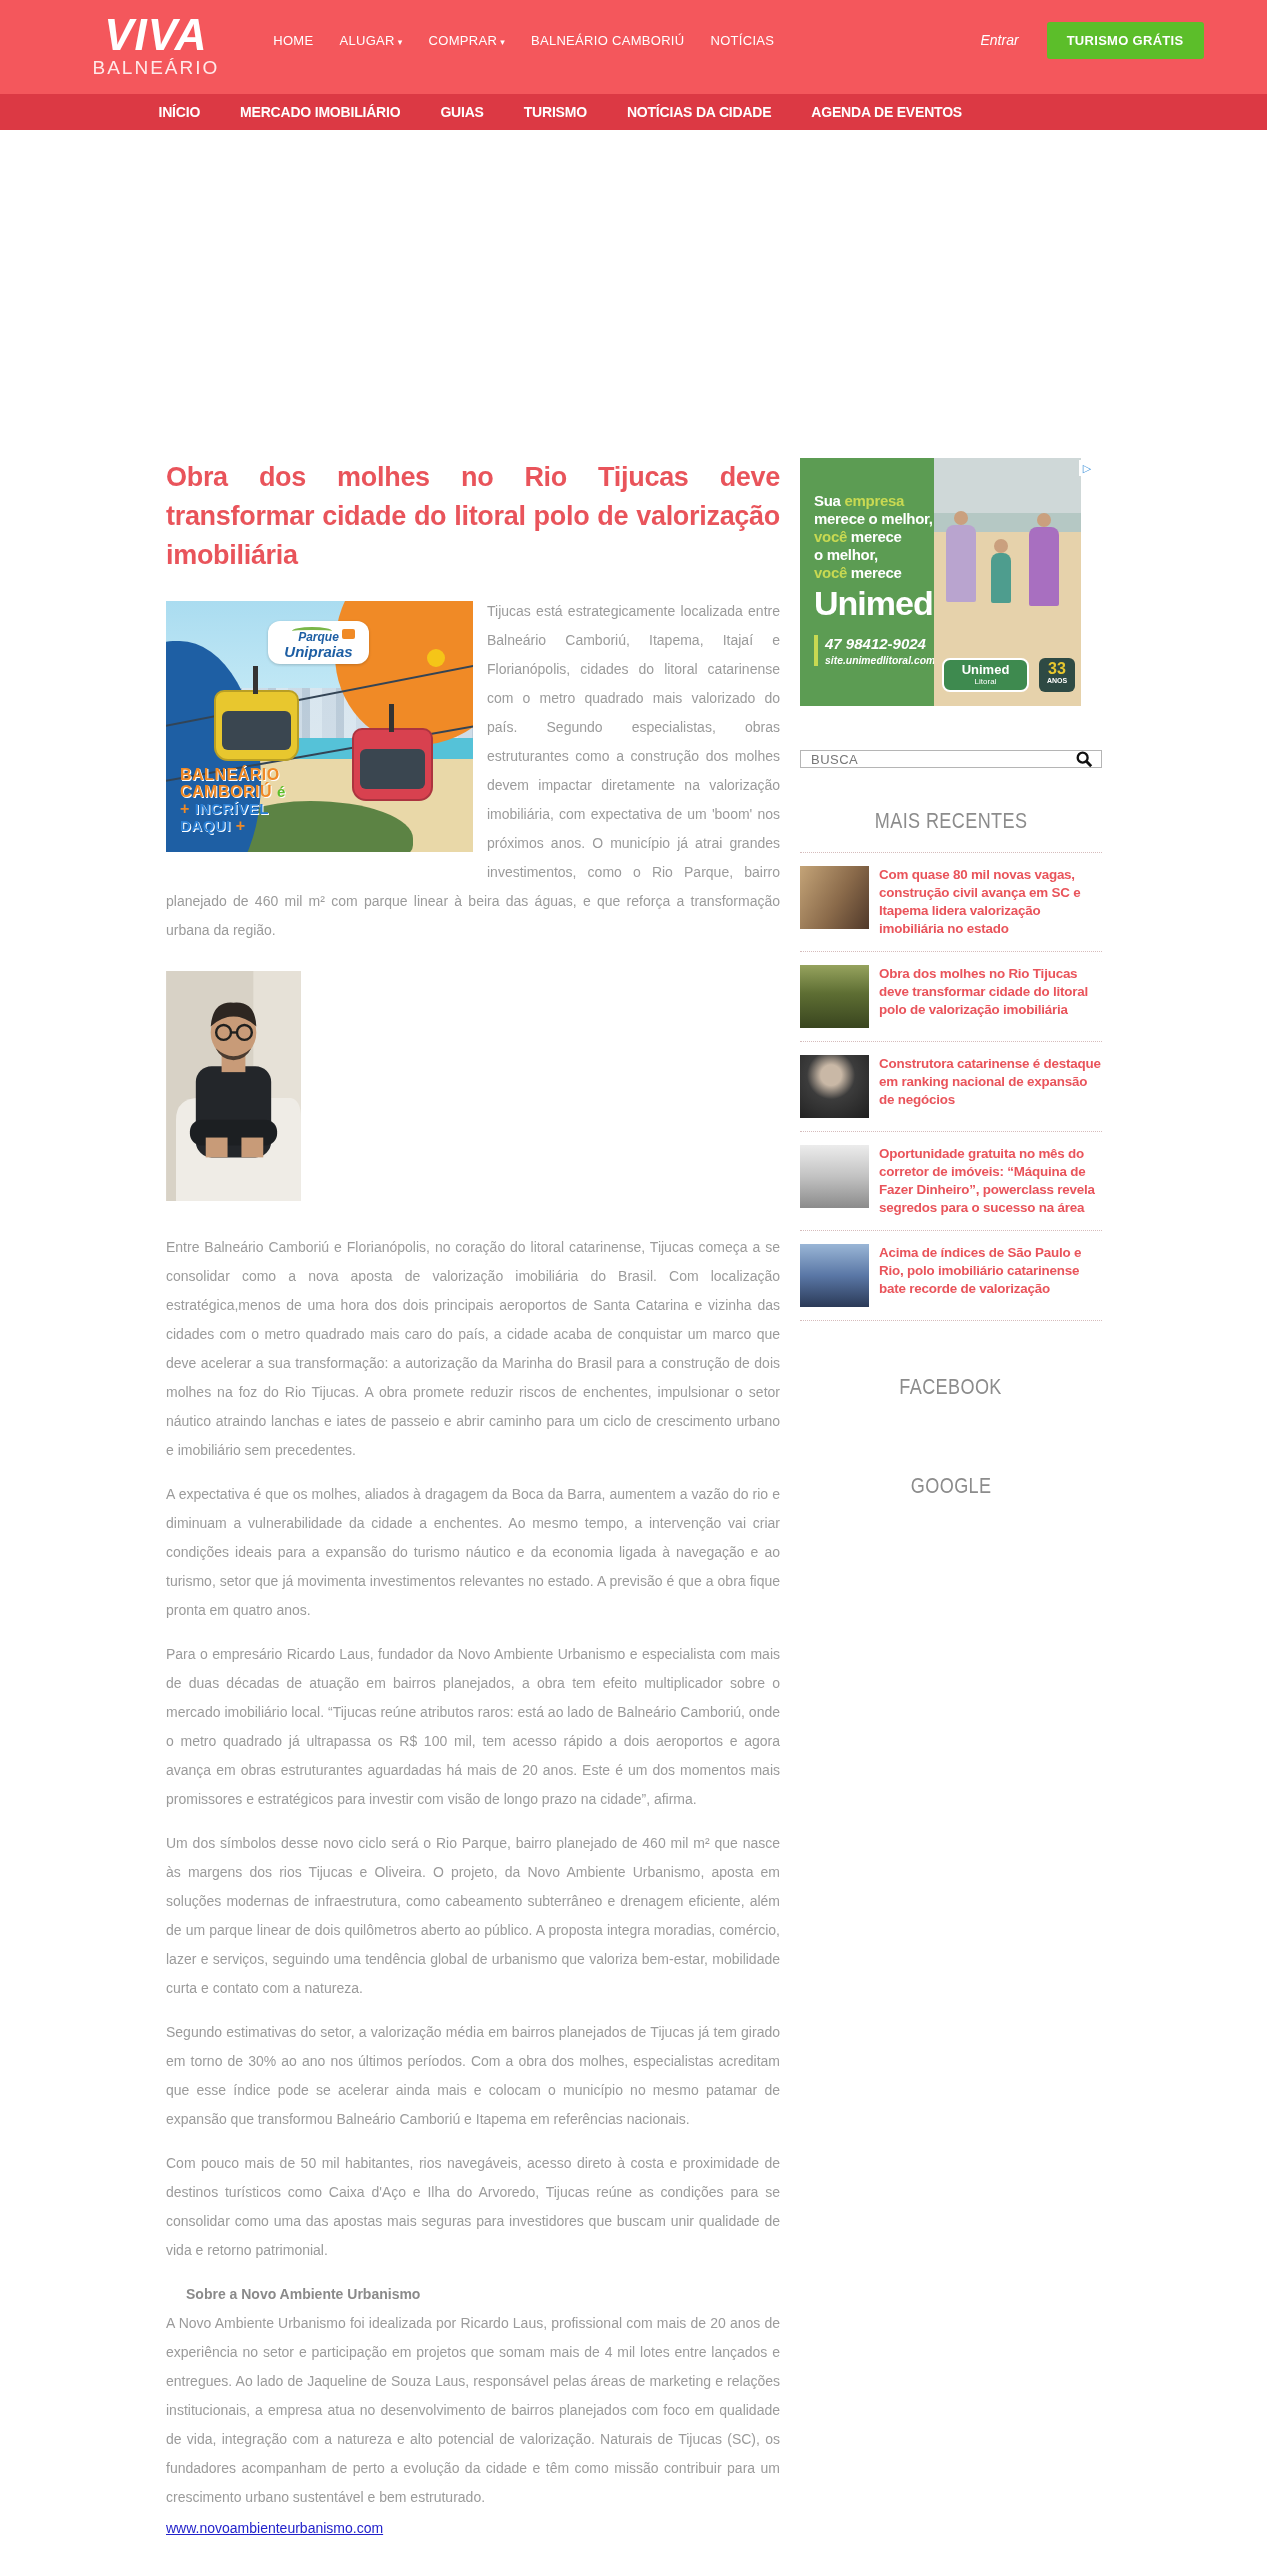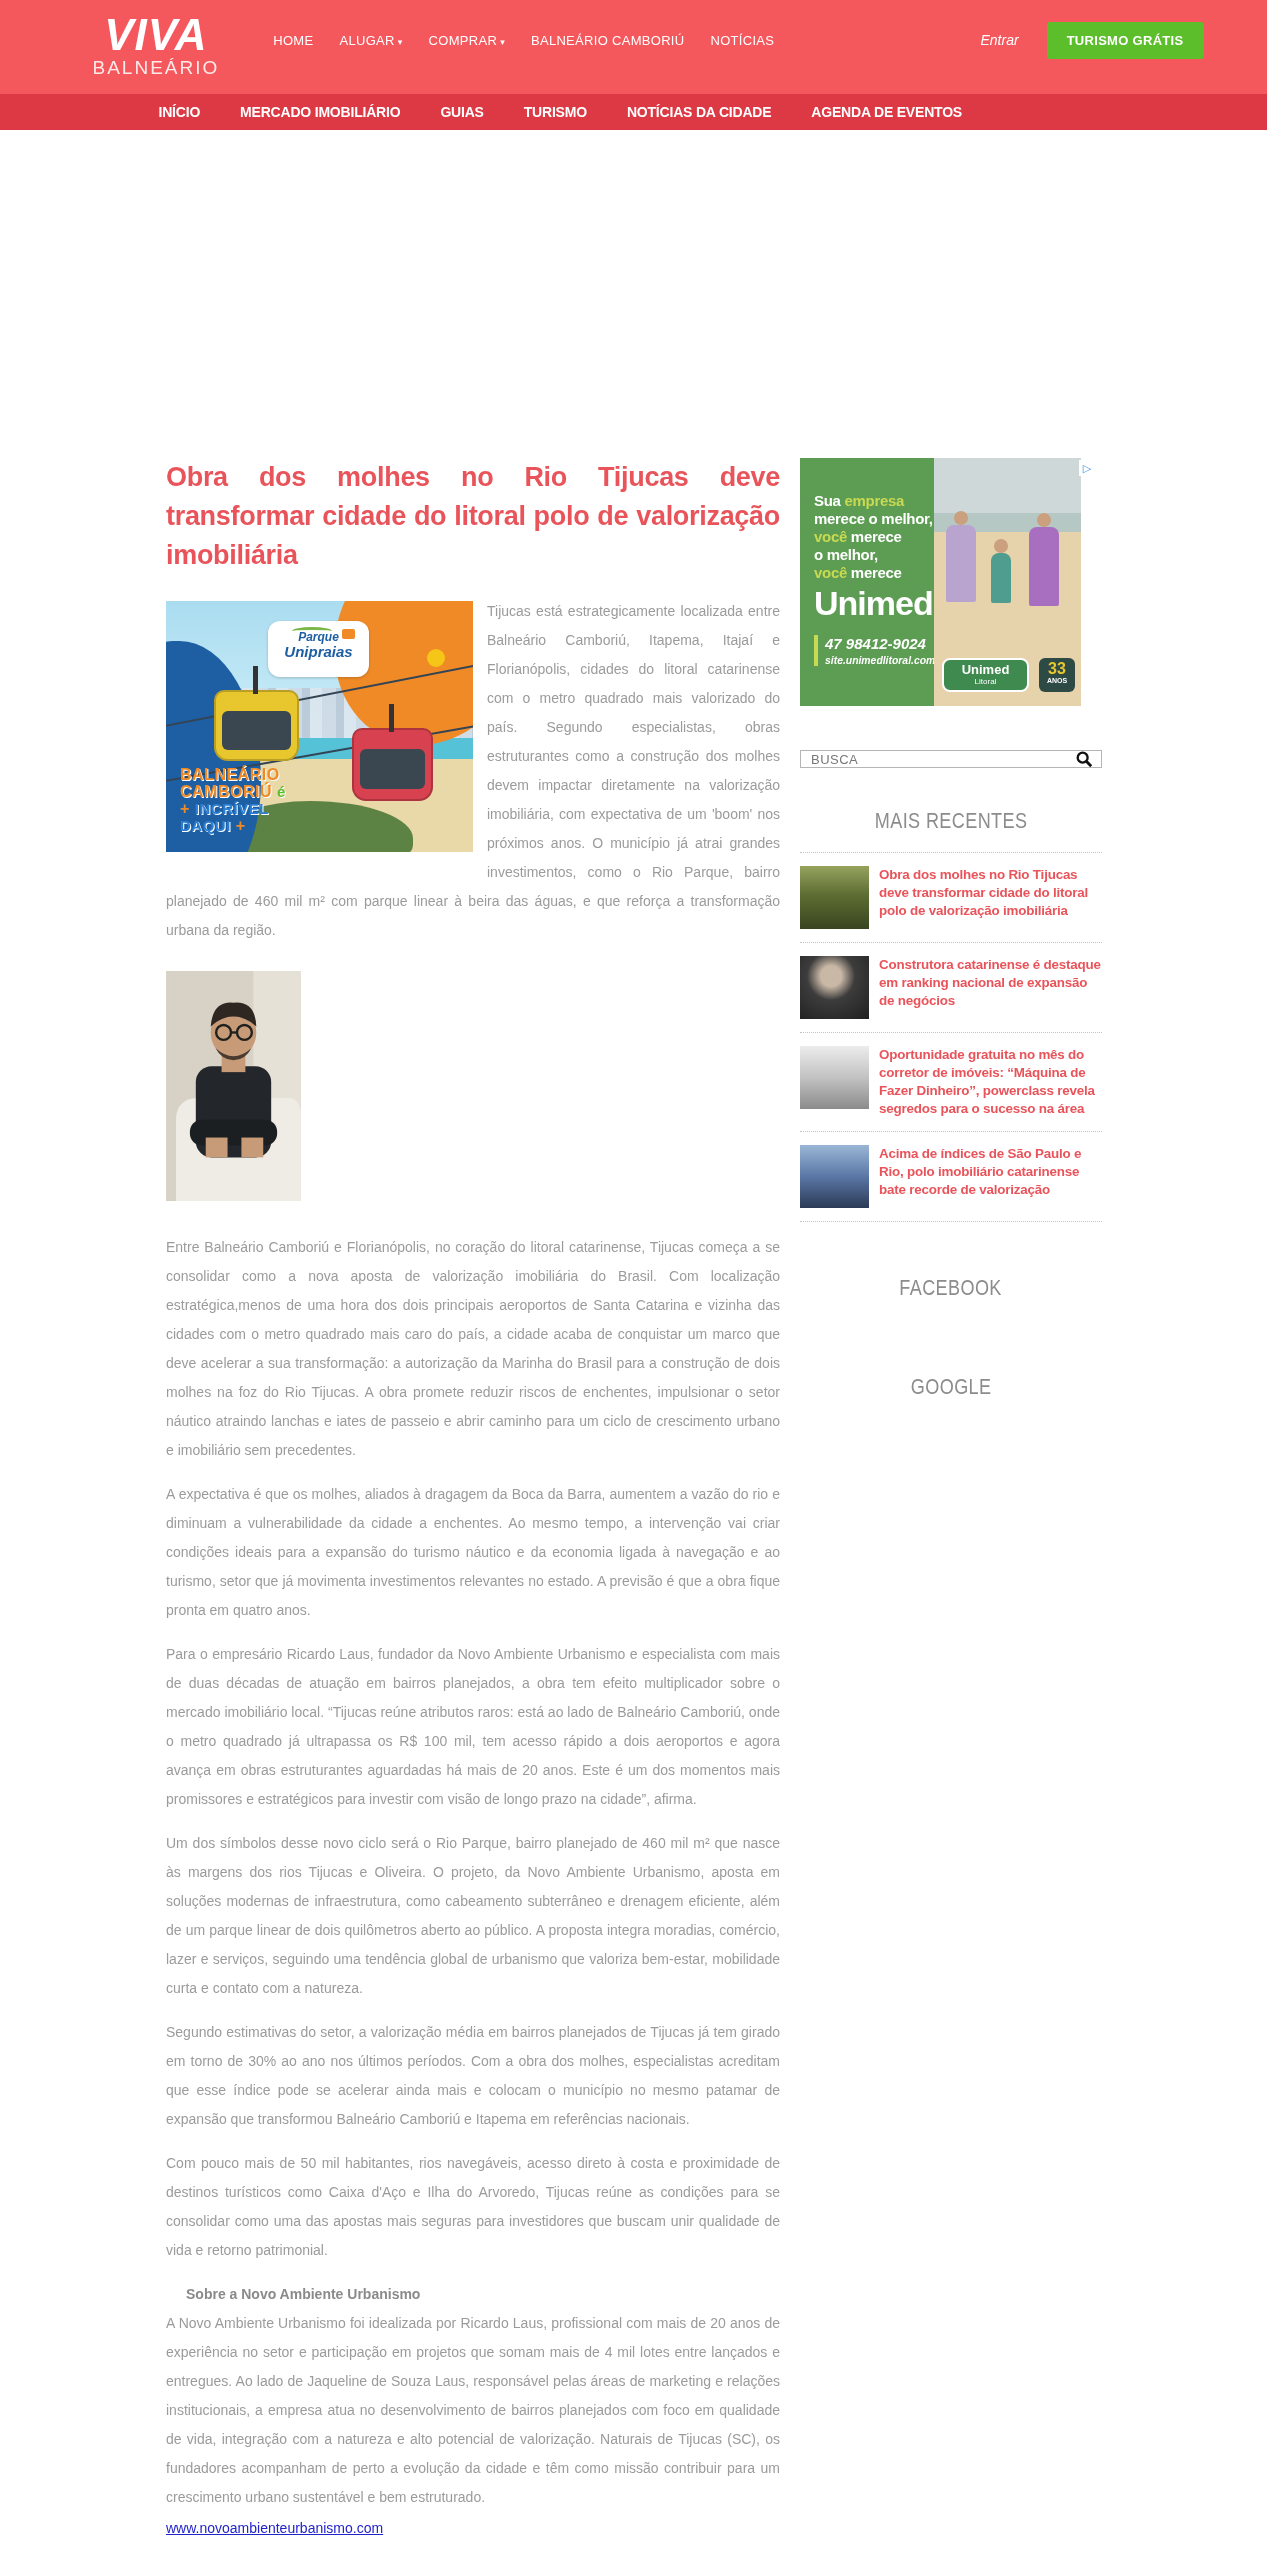--- a/index.html
+++ b/index.html
@@ -48,21 +48,21 @@
   .hero .sand { position:absolute; left:30px; top:158px; width:287px; height:94px; background:#e9d8a8; }
   .hero .foliage { position:absolute; left:59px; bottom:-18px; width:188px; height:69px;
           background:#4d7a38; border-radius:50% 60% 40% 50%; opacity:.9; }
   .hero .cable1 { position:absolute; left:-10px; top:91px; width:357px; height:2px; background:#345; transform:rotate(-11deg); }
   .hero .cable2 { position:absolute; left:-10px; top:149px; width:357px; height:2px; background:#345; transform:rotate(-10deg); }
   .gondola { position:absolute; border-radius:10px 10px 14px 14px; border:2px solid rgba(0,0,0,.2); }
   .gondola .win { position:absolute; left:8%; top:28%; width:84%; height:58%; background:#3a4650; border-radius:6px; }
   .gondola .arm { position:absolute; left:46%; top:-26px; width:5px; height:28px; background:#333; }
   .g-yellow { left:48px; top:89px; width:85px; height:71px; background:#E8C72E; }
   .g-red { left:186px; top:127px; width:81px; height:73px; background:#D8414F; }
-  .hero .badge { position:absolute; left:102px; top:20px; width:101px; height:56px; background:#fff;
+  .hero .badge { position:absolute; left:102px; top:20px; width:101px; height:43px; background:#fff;
           border-radius:12px; text-align:center; padding-top:10px; box-shadow:0 1px 3px rgba(0,0,0,.2); }
   .hero .badge .b1 { color:#1E5FA4; font-size:12px; font-style:italic; font-weight:bold; line-height:13px; }
   .hero .badge .b2 { color:#1E5FA4; font-size:15px; font-style:italic; font-weight:900; line-height:16px; }
   .hero .badge .tvicon { position:absolute; right:14px; top:8px; width:13px; height:10px; background:#F08A26; border-radius:2px; }
   .hero .badge .arc { position:absolute; left:24px; top:6px; width:40px; height:8px;
           border-top:3px solid #7ab648; border-radius:50%; }
   .slogan { position:absolute; left:14px; bottom:18px; line-height:17px; font-weight:900; letter-spacing:0.5px; }
   .slogan .s-or { color:#F08A26; font-size:16px; text-shadow:1px 1px 0 #fff; }
   .slogan .s-gr { color:#5CBE2A; font-size:15px; text-shadow:1px 1px 0 #fff; }
   .slogan .s-bl { color:#2a7fd4; font-size:15px; text-shadow:1px 1px 0 #fff; }
@@ -270,20 +270,24 @@
           <svg width="18" height="18" viewBox="0 0 20 20">
             <circle cx="8.5" cy="8.5" r="5.5" fill="none" stroke="#111" stroke-width="2.6"></circle>
             <line x1="12.8" y1="12.8" x2="18" y2="18" stroke="#111" stroke-width="3.2"></line>
           </svg>
         </button>
       </div>
 
       <div class="side-heading h-recent"><span>MAIS RECENTES</span></div>
       <div class="recent-list">
         <div class="recent-item">
+          <div class="thumb t1"></div>
+          <div class="rtitle">Com quase 80 mil novas vagas, construção civil avança em SC e Itapema lidera valorização imobiliária no estado</div>
+        </div>
+        <div class="recent-item">
           <div class="thumb t2"></div>
           <div class="rtitle">Obra dos molhes no Rio Tijucas deve transformar cidade do litoral polo de valorização imobiliária</div>
         </div>
         <div class="recent-item">
           <div class="thumb t3"></div>
           <div class="rtitle">Construtora catarinense é destaque em ranking nacional de expansão de negócios</div>
         </div>
         <div class="recent-item">
           <div class="thumb t4"></div>
           <div class="rtitle">Oportunidade gratuita no mês do corretor de imóveis: “Máquina de Fazer Dinheiro”, powerclass revela segredos para o sucesso na área</div>

